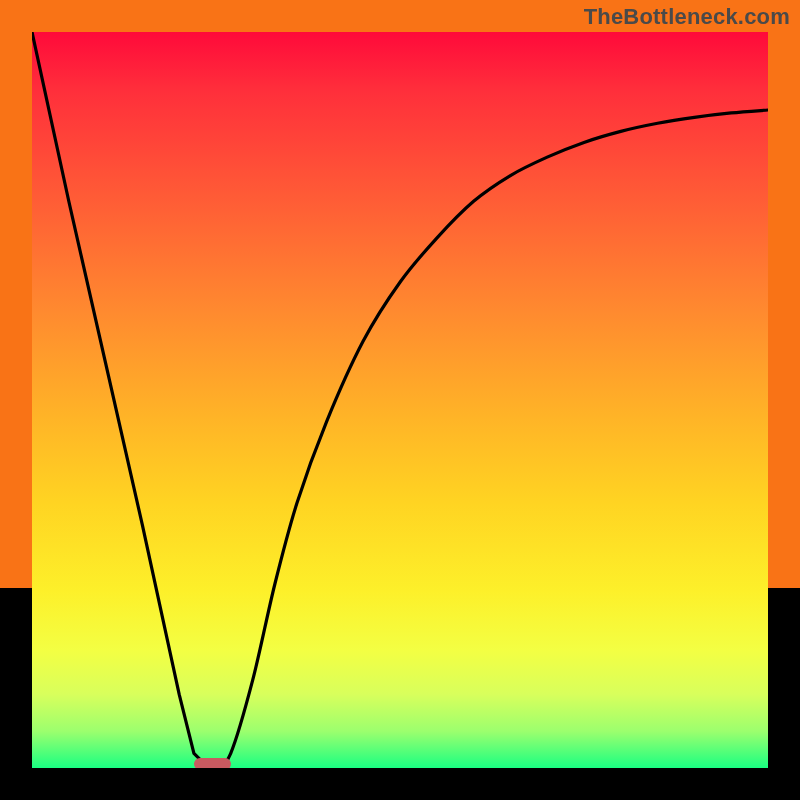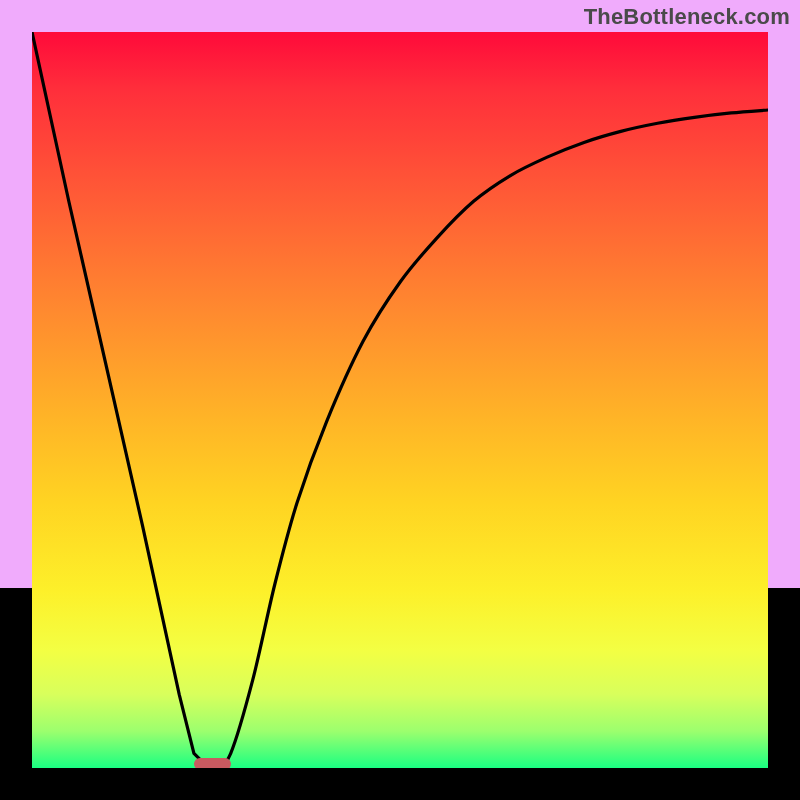--- a/index.html
+++ b/index.html
@@ -7,21 +7,21 @@
     padding: 0;
     width: 800px;
     height: 800px;
     background: #000;
     font-family: Arial, Helvetica, sans-serif;
   }
   .frame {
     position: relative;
     width: 800px;
     height: 588px;
-    background: #f0abfc;
+    background: #f97316;
   }
   .watermark {
     position: absolute;
     top: 4px;
     right: 10px;
     color: #4a4a4a;
     font-size: 22px;
     font-weight: 600;
     letter-spacing: 0.2px;
     z-index: 30;

